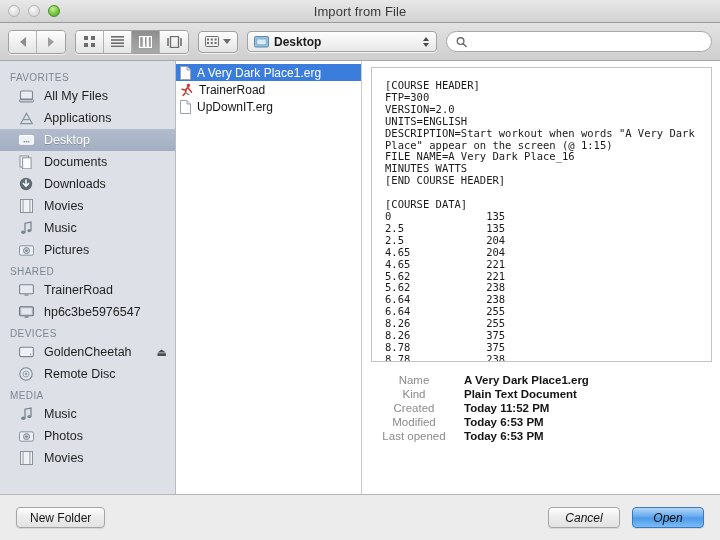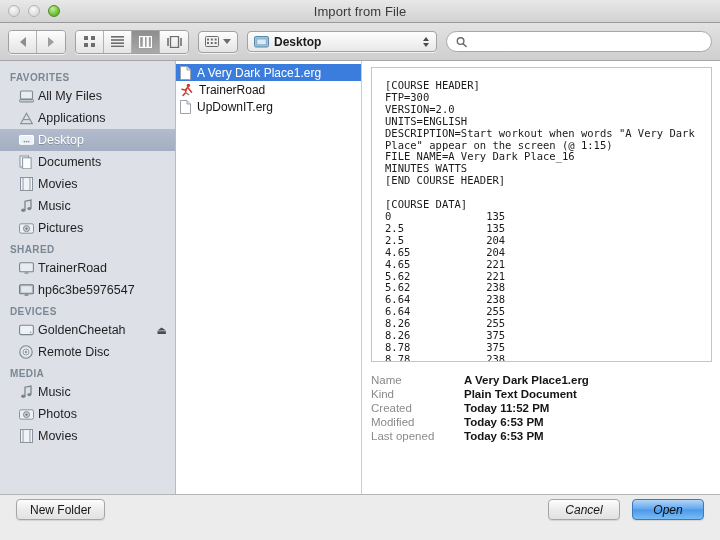--- a/index.html
+++ b/index.html
@@ -145,30 +145,30 @@
   .sidebar {
     width: 176px;
     background: #dde1e7;
     border-right: 1px solid #b8bcc2;
     padding-top: 6px;
     box-sizing: border-box;
     overflow: hidden;
     flex: 0 0 auto;
   }
   .sb-header {
-    font-size: 10px; font-weight: bold;
+    font-size: 10px; font-weight: normal;
     color: #7b8794;
     letter-spacing: 0.4px;
     padding: 5px 0 2px 10px;
     text-transform: uppercase;
   }
   .sb-item {
     height: 22px;
     display: flex; align-items: center;
-    gap: 4px;
+    gap: 10px;
     padding-left: 18px; padding-right: 8px;
     font-size: 12.5px; color: #1f1f1f;
     box-sizing: border-box;
     cursor: default;
   }
   .sb-item.sel {
     background: linear-gradient(to bottom, #b2bccd 0%, #a3aec2 100%);
     color: #ffffff;
     text-shadow: 0 1px 0 rgba(0,0,0,0.22);
   }
@@ -222,29 +222,29 @@
     line-height: 11.9px;
     color: #1a1a1a;
     white-space: pre;
   }
   .meta {
     padding-top: 12px;
     display: flex; flex-direction: column; gap: 2px;
     font-size: 11.5px;
   }
   .mrow { display: flex; gap: 7px; }
-  .mkey { width: 86px; text-align: left; color: #8b8b8b; flex: 0 0 86px; }
+  .mkey { width: 86px; text-align: center; color: #8b8b8b; flex: 0 0 86px; }
   .mval { color: #141414; font-weight: bold; white-space: nowrap; overflow: hidden; text-overflow: ellipsis; }
 
   
   .footer {
     height: 45px;
     background: #ececec;
-    display: flex; 
-    padding: 4px 16px;
+    display: flex; align-items: center;
+    padding: 10px 16px;
     box-sizing: border-box;
     flex: 0 0 auto;
   }
   .btn {
     height: 21px;
     min-width: 72px;
     padding: 0 13px;
     border-radius: 4px;
     border: 1px solid #a5a5a5;
     background: linear-gradient(to bottom, #fdfdfd 0%, #ececec 50%, #e2e2e2 100%);
@@ -396,20 +396,29 @@
       <div class="sb-item">
         <span class="sb-ic">
           <svg width="14" height="14" viewBox="0 0 14 14">
             <rect x="1" y="1" width="8.5" height="11" fill="#f3f5f8" stroke="#8a939d" stroke-width="1"></rect>
             <rect x="3.6" y="2.8" width="8.5" height="11" fill="#fbfcfd" stroke="#8a939d" stroke-width="1"></rect>
           </svg>
         </span>
         <span class="sb-label">Documents</span>
       </div>
 
+      <div class="sb-item">
+        <span class="sb-ic">
+          <svg width="14" height="14" viewBox="0 0 14 14">
+            <circle cx="7" cy="7" r="6.2" fill="#5e6a76"></circle>
+            <path d="M7 3 L7 8.4 M4.4 6.4 L7 9.2 L9.6 6.4" fill="none" stroke="#ffffff" stroke-width="1.5" stroke-linecap="round" stroke-linejoin="round"></path>
+          </svg>
+        </span>
+        <span class="sb-label">Downloads</span>
+      </div>
 
       <div class="sb-item">
         <span class="sb-ic">
           <svg width="13" height="14" viewBox="0 0 13 14">
             <rect x="0.5" y="0.5" width="12" height="13" fill="#f0f2f5" stroke="#8a939d" stroke-width="1"></rect>
             <rect x="2.6" y="0.5" width="0.9" height="13" fill="#8a939d"></rect>
             <rect x="9.5" y="0.5" width="0.9" height="13" fill="#8a939d"></rect>
           </svg>
         </span>
         <span class="sb-label">Movies</span>

